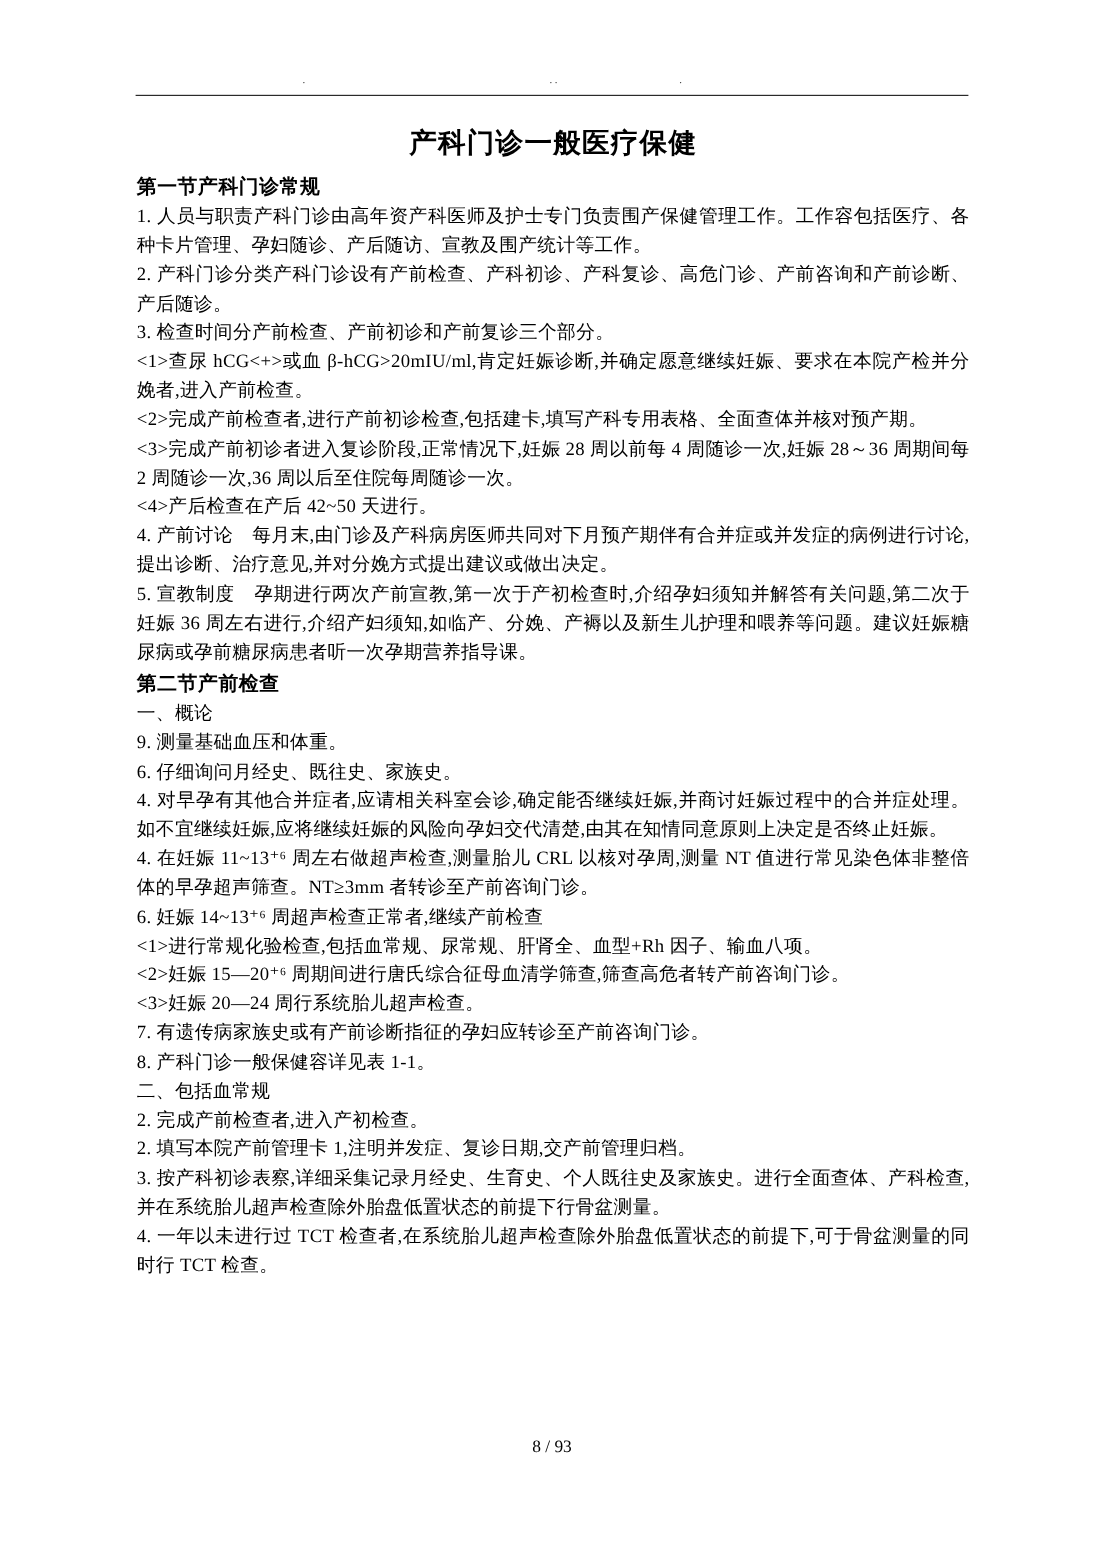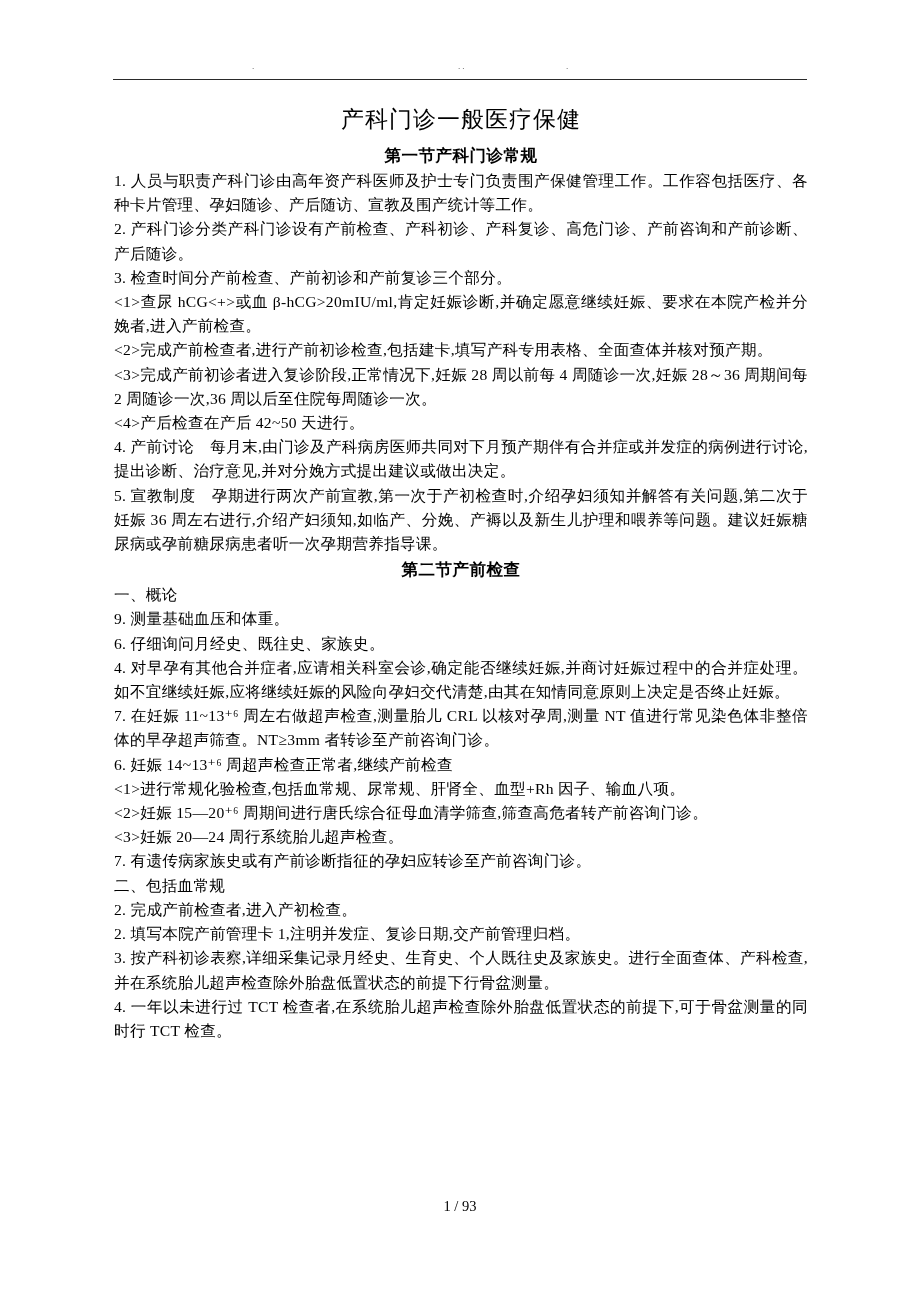--- a/index.html
+++ b/index.html
@@ -37,27 +37,26 @@
   .content {
     position: absolute;
     left: 114px;
     top: 102px;
     width: 694px;
   }
   .doc-title {
     margin: 0 0 4px 0;
     text-align: center;
     font-size: 23px;
-    font-weight: normal;
+    font-weight: bold;
     line-height: 36px;
     letter-spacing: 1px;
   }
   .section-heading {
     margin: 0;
-    text-align: center;
     font-size: 16.5px;
     font-weight: bold;
     line-height: 27px;
     letter-spacing: 0.5px;
   }
   .para {
     margin: 0;
     font-size: 15.6px;
     line-height: 24.2px;
     text-align: justify;
@@ -98,30 +97,31 @@
     <p class="para">&lt;3&gt;完成产前初诊者进入复诊阶段,正常情况下,妊娠 28 周以前每 4 周随诊一次,妊娠 28～36 周期间每 2 周随诊一次,36 周以后至住院每周随诊一次。</p>
     <p class="para">&lt;4&gt;产后检查在产后 42~50 天进行。</p>
     <p class="para">4. 产前讨论　每月末,由门诊及产科病房医师共同对下月预产期伴有合并症或并发症的病例进行讨论,提出诊断、治疗意见,并对分娩方式提出建议或做出决定。</p>
     <p class="para">5. 宣教制度　孕期进行两次产前宣教,第一次于产初检查时,介绍孕妇须知并解答有关问题,第二次于妊娠 36 周左右进行,介绍产妇须知,如临产、分娩、产褥以及新生儿护理和喂养等问题。建议妊娠糖尿病或孕前糖尿病患者听一次孕期营养指导课。</p>
 
     <h2 class="section-heading">第二节产前检查</h2>
     <p class="para">一、概论</p>
     <p class="para">9. 测量基础血压和体重。</p>
     <p class="para">6. 仔细询问月经史、既往史、家族史。</p>
     <p class="para">4. 对早孕有其他合并症者,应请相关科室会诊,确定能否继续妊娠,并商讨妊娠过程中的合并症处理。如不宜继续妊娠,应将继续妊娠的风险向孕妇交代清楚,由其在知情同意原则上决定是否终止妊娠。</p>
-    <p class="para">7. 在妊娠 11~13⁺⁶ 周左右做超声检查,测量胎儿 CRL 以核对孕周,测量 NT 值进行常见染色体非整倍体的早孕超声筛查。NT≥3mm 者转诊至产前咨询门诊。</p>
+    <p class="para">4. 在妊娠 11~13⁺⁶ 周左右做超声检查,测量胎儿 CRL 以核对孕周,测量 NT 值进行常见染色体非整倍体的早孕超声筛查。NT≥3mm 者转诊至产前咨询门诊。</p>
     <p class="para">6. 妊娠 14~13⁺⁶ 周超声检查正常者,继续产前检查</p>
     <p class="para">&lt;1&gt;进行常规化验检查,包括血常规、尿常规、肝肾全、血型+Rh 因子、输血八项。</p>
     <p class="para">&lt;2&gt;妊娠 15—20⁺⁶ 周期间进行唐氏综合征母血清学筛查,筛查高危者转产前咨询门诊。</p>
     <p class="para">&lt;3&gt;妊娠 20—24 周行系统胎儿超声检查。</p>
     <p class="para">7. 有遗传病家族史或有产前诊断指征的孕妇应转诊至产前咨询门诊。</p>
+    <p class="para">8. 产科门诊一般保健容详见表 1-1。</p>
     <p class="para">二、包括血常规</p>
     <p class="para">2. 完成产前检查者,进入产初检查。</p>
     <p class="para">2. 填写本院产前管理卡 1,注明并发症、复诊日期,交产前管理归档。</p>
     <p class="para">3. 按产科初诊表察,详细采集记录月经史、生育史、个人既往史及家族史。进行全面查体、产科检查,并在系统胎儿超声检查除外胎盘低置状态的前提下行骨盆测量。</p>
     <p class="para">4. 一年以未进行过 TCT 检查者,在系统胎儿超声检查除外胎盘低置状态的前提下,可于骨盆测量的同时行 TCT 检查。</p>
   </div>
 
   <div class="footer">
-    <span>1 / 93</span>
+    <span>8 / 93</span>
   </div>
 
 </div>
 
 </body></html>

